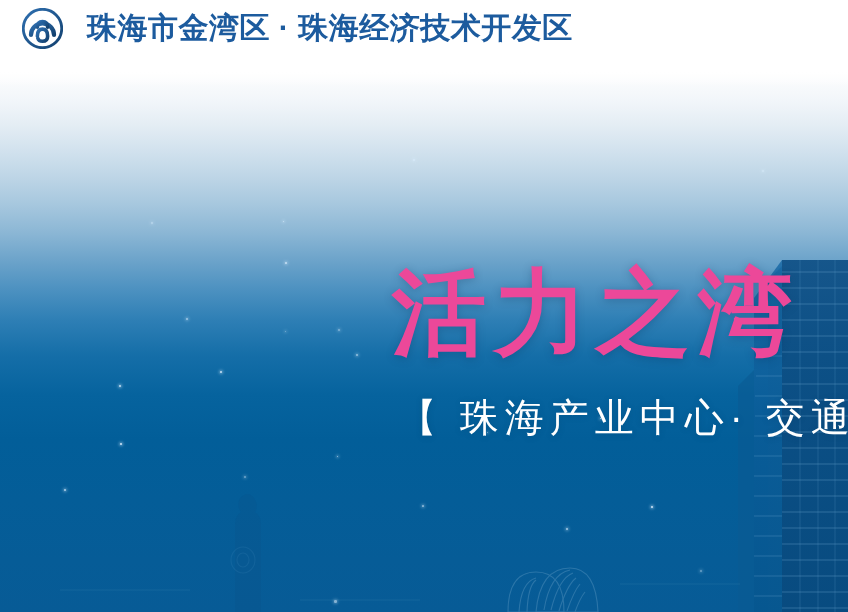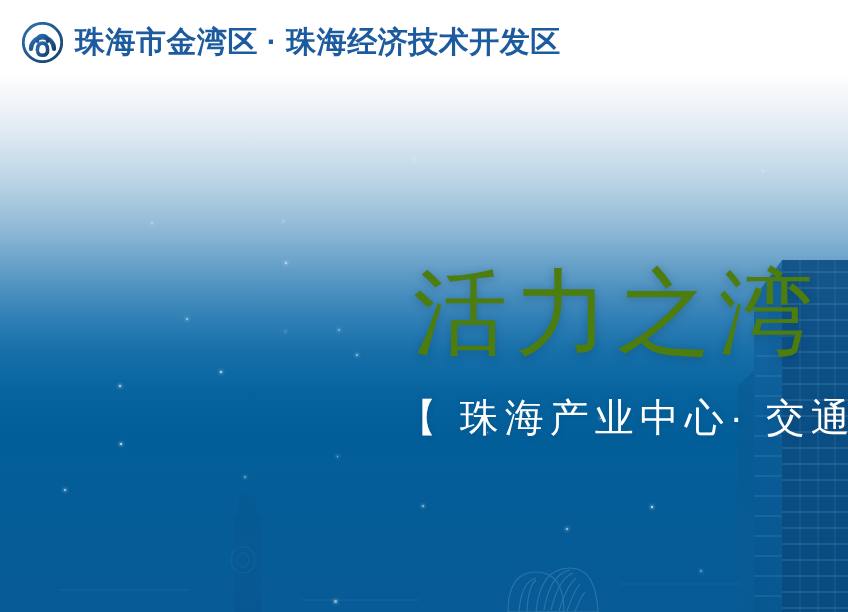--- a/index.html
+++ b/index.html
@@ -58,25 +58,25 @@
     content: "";
     position: absolute;
     left: 0; bottom: -14px;
     width: 848px; height: 14px;
     background: linear-gradient(to bottom, #ffffff, rgba(255,255,255,0));
   }
 
   .header {
     position: absolute;
     left: 22px;
-    top: 18px;
+    top: 4px;
     height: 48px;
     display: flex;
     align-items: center;
-    gap: 12px;
+    gap: 24px;
     z-index: 40;
   }
 
   .logo-mark {
     width: 41px;
     height: 41px;
     flex: 0 0 41px;
     display: block;
   }
 
@@ -130,26 +130,26 @@
   .hero {
     position: absolute;
     left: 0;
     top: 0;
     width: 848px;
     z-index: 30;
   }
 
   .hero-title {
     position: absolute;
-    left: 413px;
+    left: 392px;
     top: 266px;
     font-family: "Liberation Sans", sans-serif;
     font-size: 94px;
-    font-weight: normal;
-    color: #4d7c0f;
+    font-weight: bold;
+    color: #ec4899;
     line-height: 1;
     letter-spacing: 8px;
     white-space: nowrap;
     text-shadow: 0 2px 10px rgba(2,48,85,0.28);
   }
 
   .hero-subtitle {
     position: absolute;
     left: 398px;
     top: 398px;

